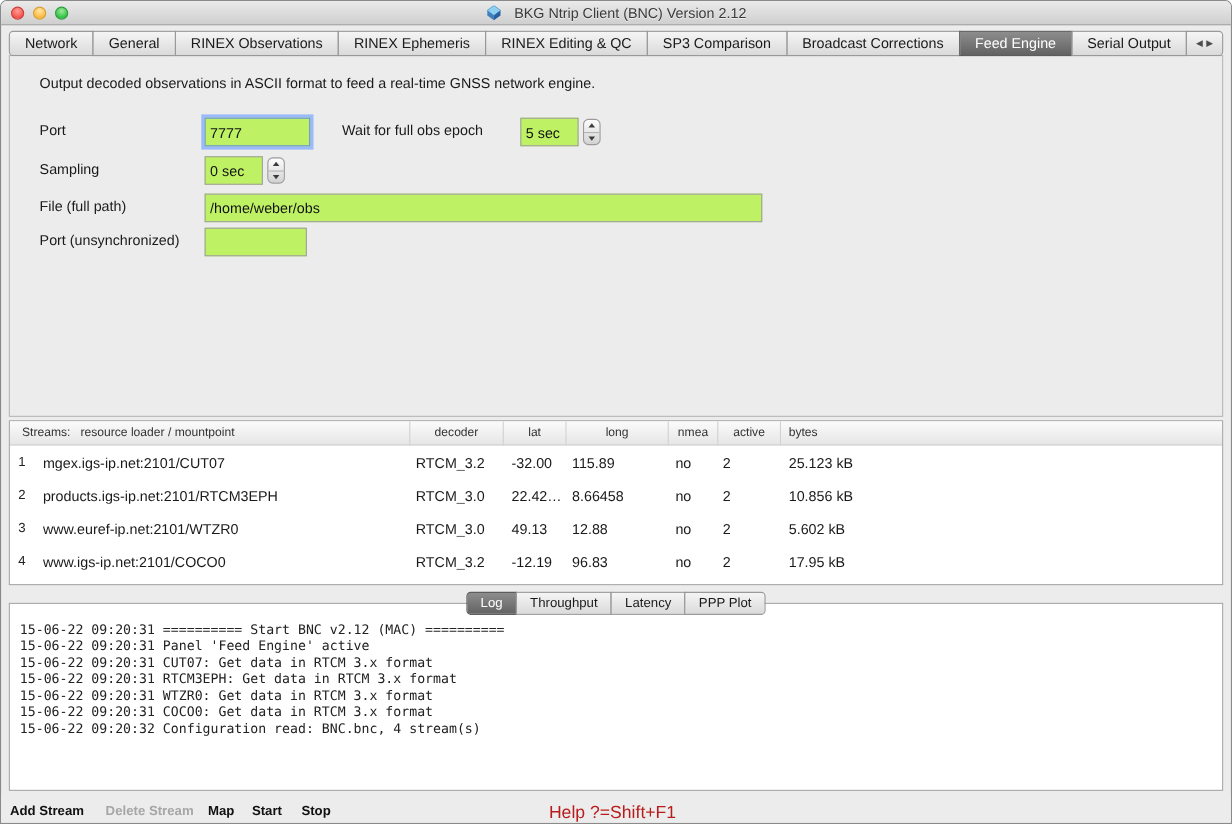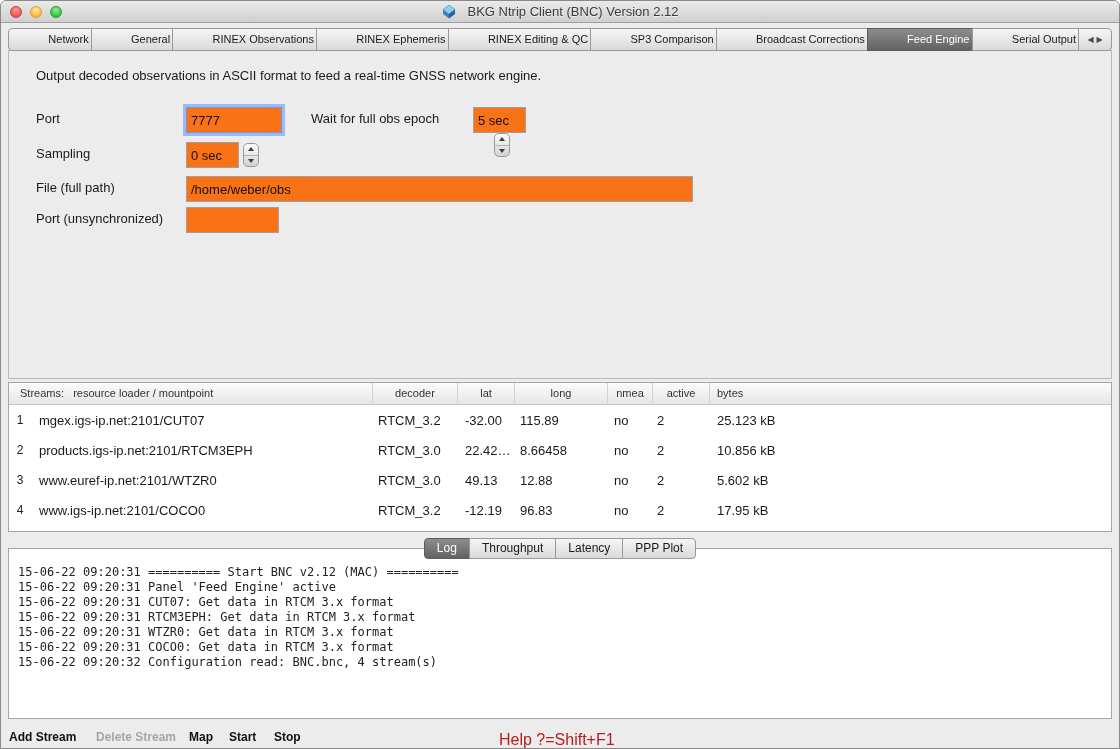--- a/index.html
+++ b/index.html
@@ -25,22 +25,22 @@
   .light.yellow { background:radial-gradient(circle at 50% 30%, #ffe6a8, #fdbc40 65%, #eaa832); border:1px solid #d6a03a; }
   .light.green  { background:radial-gradient(circle at 50% 30%, #9fe89a, #35c649 65%, #2cab3e); border:1px solid #2c9c3c; }
   .title-wrap { display:flex; align-items:center; gap:12px; font-size:13px; color:#3a3a3a; text-shadow:0 1px 0 rgba(255,255,255,.6); }
 
   
   .tabbar {
     position:absolute; left:7px; right:7px; top:27px; height:23px;
     display:flex; z-index:2;
   }
   .tab {
-    flex:1 1 auto; text-align:right; white-space:nowrap; padding:0 2px;
-    font-size:11px; line-height:21px;
+    flex:1 1 auto; text-align:center; white-space:nowrap; padding:0 2px;
+    font-size:13px; line-height:21px;
     background:linear-gradient(#f5f5f5,#dadada);
     border:1px solid #999; margin-left:-1px; color:#1a1a1a; cursor:default;
   }
   .tab:first-child { margin-left:0; border-radius:4px 0 0 4px; }
   .tab.active {
     background:linear-gradient(#8d8d8d,#626262);
     color:#fff; border-color:#5c5c5c;
   }
   .tab-arrows {
     flex:0 0 34px; display:flex; align-items:center; justify-content:center; gap:3px;
@@ -56,34 +56,34 @@
   }
   .desc { position:absolute; left:27px; top:17px; font-size:13px; }
   .lbl  { position:absolute; font-size:13px; }
   .lbl-port    { left:27px;  top:60px; }
   .lbl-wait    { left:302px; top:60px; }
   .lbl-sampling{ left:27px;  top:95px; }
   .lbl-file    { left:27px;  top:129px; }
   .lbl-unsync  { left:27px;  top:160px; }
 
   .field {
-    height:23px; border:1px solid #a0a0a0; background:#f97316;
+    height:23px; border:1px solid #a0a0a0; background:#bef264;
     font-family:"Liberation Sans", sans-serif; font-size:13px; padding:12px 4px;
     border-radius:0; outline:none; color:#111;
   }
   .port-input   { position:absolute; left:177px; top:56px;  width:96px; }
   .file-input   { position:absolute; left:177px; top:125px; width:507px; }
   .unsync-input { position:absolute; left:177px; top:156px; width:93px; }
   .focused {
     border:1px solid #6f96d8;
     box-shadow:0 0 0 3px rgba(120,165,255,.70);
   }
 
   .spin { position:absolute; display:flex; align-items:center; }
-  .spin-wait     { left:464px; top:56px;flex-direction:column; }
+  .spin-wait     { left:464px; top:56px; }
   .spin-sampling { left:177px; top:91px; }
   .spin-field { width:53px; }
   .stepper {
     width:16px; height:24px; margin-left:4px; overflow:hidden;
     border:1px solid #9b9b9b; border-radius:5px;
     background:linear-gradient(#fdfdfd,#d2d2d2);
     display:flex; flex-direction:column;
   }
   .stepper .up, .stepper .down { flex:1; display:flex; align-items:center; justify-content:center; }
   .stepper .up { border-bottom:1px solid #b3b3b3; }

